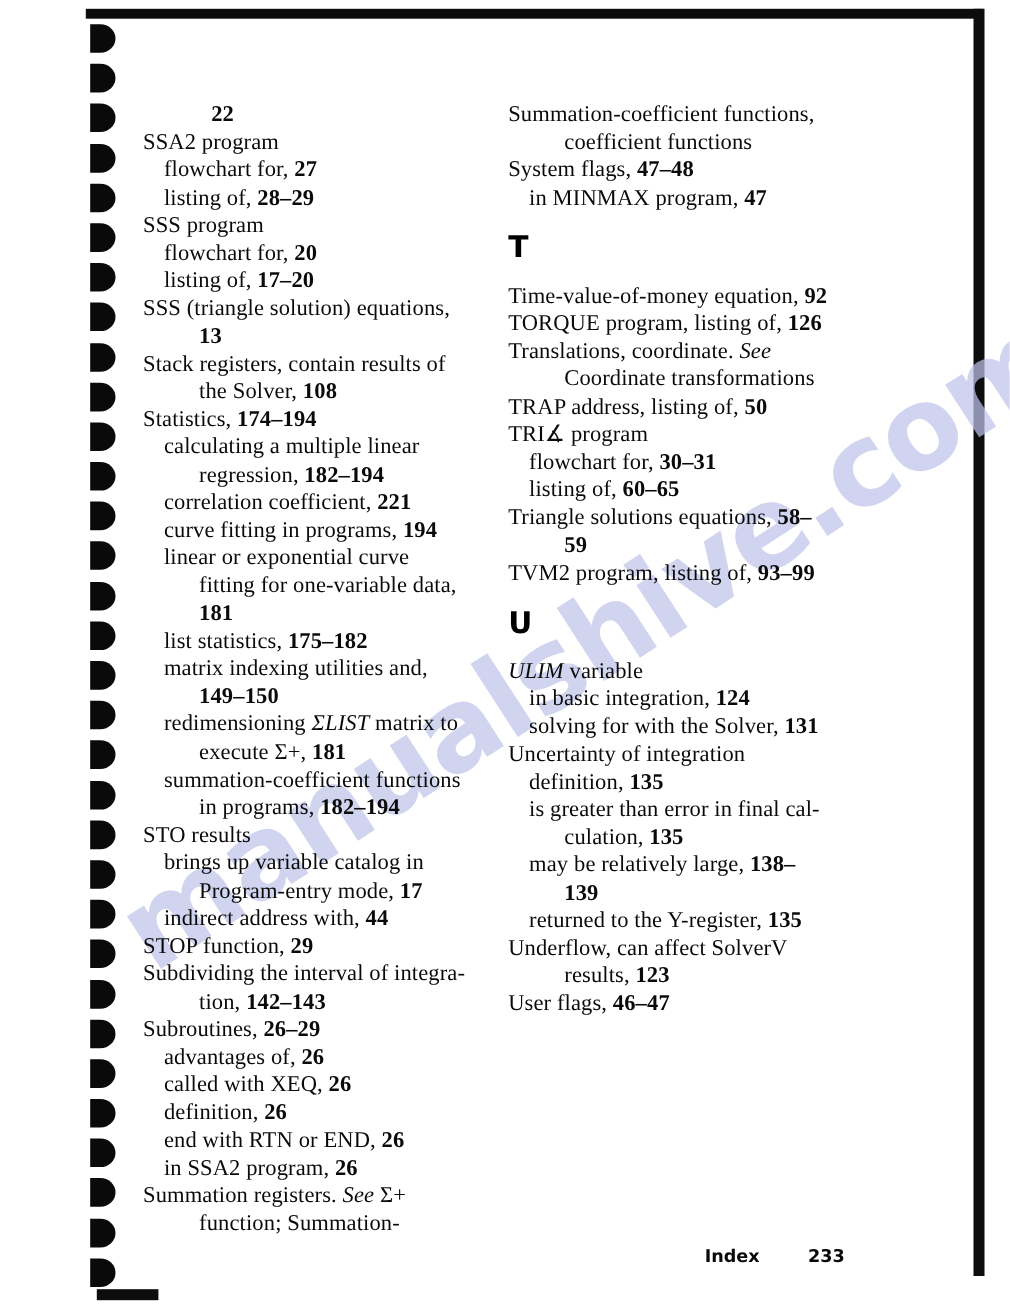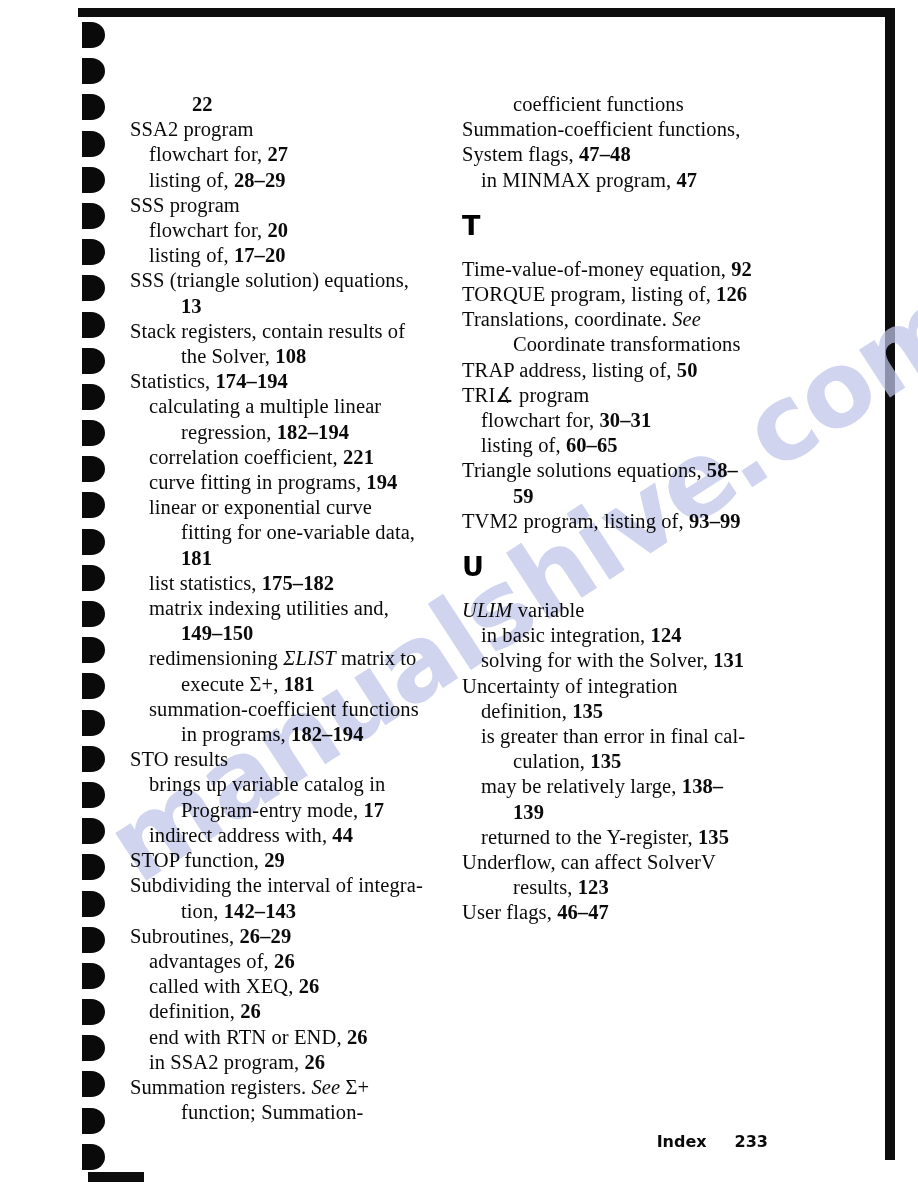--- a/index.html
+++ b/index.html
@@ -139,21 +139,21 @@
     top: 1132px;
     width: 886px;
     text-align: right;
     padding-right: 118px;
     box-sizing: border-box;
     font-family: "DejaVu Sans", sans-serif;
     font-weight: 700;
     font-size: 16px;
     color: #0a0a0a;
   }
-  .footer .label { margin-right: 28px; }
+  .footer .label { margin-right: 44px; }
 </style>
 </head>
 <body>
 
 <div class="page">
 
   <div class="scan-border-top"></div>
   <div class="scan-border-right"></div>
   <div class="scan-border-bottom"></div>
 
@@ -232,22 +232,22 @@
         <div class="entry lvl0"><span>Subroutines, </span><b>26–29</b></div>
         <div class="entry lvl1"><span>advantages of, </span><b>26</b></div>
         <div class="entry lvl1"><span>called with XEQ, </span><b>26</b></div>
         <div class="entry lvl1"><span>definition, </span><b>26</b></div>
         <div class="entry lvl1"><span>end with RTN or END, </span><b>26</b></div>
         <div class="entry lvl1"><span>in SSA2 program, </span><b>26</b></div>
         <div class="entry lvl0"><span>Summation registers. </span><i>See</i><span> Σ+</span></div>
         <div class="entry lvl2"><span>function; Summation-</span></div>
       </div>
     <div class="column">
+        <div class="entry lvl0"><span>Summation-coefficient functions,</span></div>
         <div class="entry lvl2"><span>coefficient functions</span></div>
-        <div class="entry lvl0"><span>Summation-coefficient functions,</span></div>
         <div class="entry lvl0"><span>System flags, </span><b>47–48</b></div>
         <div class="entry lvl1"><span>in MINMAX program, </span><b>47</b></div>
         <div class="section-letter">T</div>
         <div class="entry lvl0"><span>Time-value-of-money equation, </span><b>92</b></div>
         <div class="entry lvl0"><span>TORQUE program, listing of, </span><b>126</b></div>
         <div class="entry lvl0"><span>Translations, coordinate. </span><i>See</i></div>
         <div class="entry lvl2"><span>Coordinate transformations</span></div>
         <div class="entry lvl0"><span>TRAP address, listing of, </span><b>50</b></div>
         <div class="entry lvl0"><span>TRI∡ program</span></div>
         <div class="entry lvl1"><span>flowchart for, </span><b>30–31</b></div>

